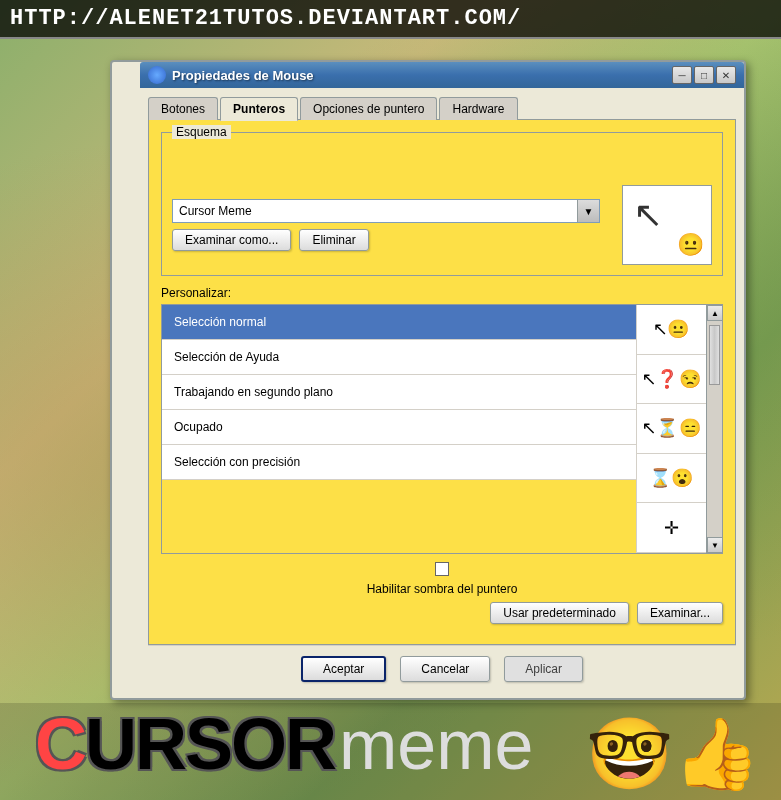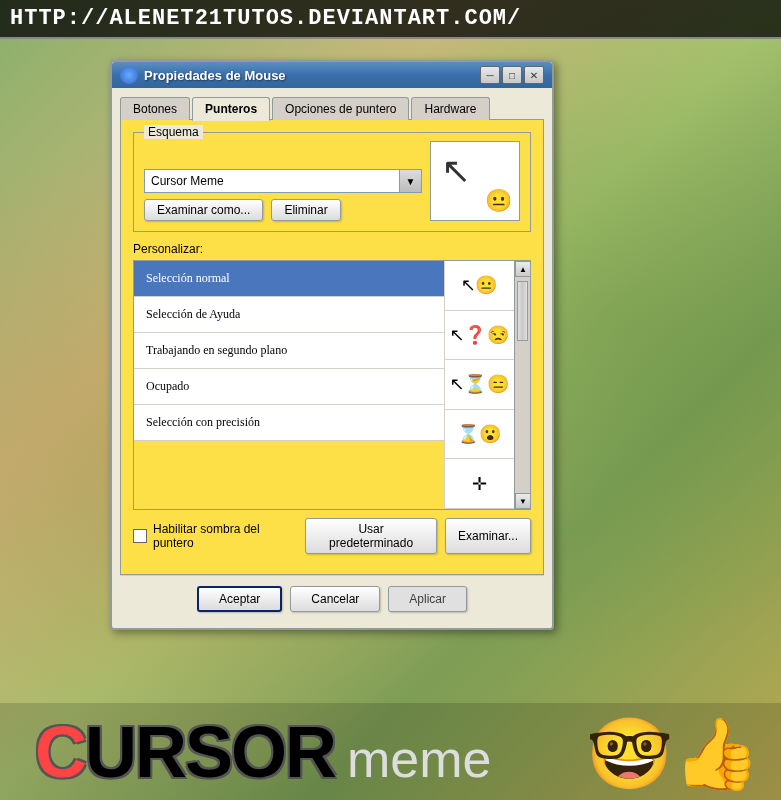--- a/index.html
+++ b/index.html
@@ -43,26 +43,27 @@
       letter-spacing: 1px;
       z-index: 10;
       border-bottom: 2px solid #888;
     }
 
     
     .dialog {
       position: absolute;
       top: 60px;
       left: 110px;
-      width: 444px;
+      width: 636px;
       background: #ECE9D8;
       border: 2px solid #919B9C;
       box-shadow: 3px 3px 8px rgba(0,0,0,0.4);
       z-index: 20;
       border-radius: 4px 4px 4px 4px;
+      padding-left: 28px;
     }
 
     
     .title-bar {
       background: linear-gradient(to bottom, #5B8FBE 0%, #3A6FAD 50%, #336699 100%);
       padding: 4px 8px;
       display: flex;
       align-items: center;
       gap: 6px;
       border-radius: 3px 3px 0 0;
@@ -157,22 +158,23 @@
       top: -8px;
       left: 10px;
       background: #ECE9D8;
       padding: 0 4px;
       font-size: 12px;
     }
 
     
     .esquema-row {
       display: flex;
-      align-items: flex-end;
-      gap: 8px;
+      align-items: center;
+      gap: 22px;
+      margin-top: 44px;
     }
 
     .esquema-left {
       flex: 1;
     }
 
     
     .dropdown {
       display: flex;
       align-items: center;
@@ -263,21 +265,20 @@
       flex: 1;
       overflow: hidden;
     }
 
     .list-item {
       padding: 10px 12px;
       font-size: 12px;
       border-bottom: 1px solid #D4D0C8;
       background: white;
       cursor: pointer;
-      font-family: Liberation Serif, serif;
     }
 
     .list-item.selected {
       background: #4A76BD;
       color: white;
     }
 
     
     .list-icons {
       width: 70px;
@@ -332,20 +333,21 @@
       border: 1px solid #999;
     }
 
     
     .shadow-row {
       display: flex;
       align-items: center;
       gap: 6px;
       margin-top: 8px;
       margin-bottom: 8px;
+      flex-direction: column;
     }
 
     .checkbox {
       width: 14px;
       height: 14px;
       border: 1px solid #666;
       background: white;
       display: flex;
       align-items: center;
       justify-content: center;
@@ -359,21 +361,21 @@
     .right-btns {
       display: flex;
       gap: 8px;
       margin-left: auto;
     }
 
     
     .dialog-footer {
       display: flex;
       justify-content: center;
-      gap: 8px;
+      gap: 14px;
       padding: 10px 8px 8px;
       background: #ECE9D8;
       border-top: 1px solid #D4D0C8;
     }
 
     .footer-btn {
       padding: 4px 20px;
       background: linear-gradient(to bottom, #FFFFFF, #DCDCDC);
       border: 1px solid #919B9C;
       border-radius: 3px;
@@ -393,45 +395,44 @@
 
     
     .bottom-banner {
       position: absolute;
       bottom: 0;
       left: 0;
       right: 0;
       height: 97px;
       background: rgba(0,0,0,0.15);
       display: flex;
-      align-items: center;
       z-index: 10;
       overflow: hidden;
     }
 
     .cursor-text {
       font-family: Impact, 'Arial Black', sans-serif;
       font-size: 72px;
       font-weight: 900;
       color: black;
       text-shadow: -2px -2px 0 #555, 2px -2px 0 #555, -2px 2px 0 #555, 2px 2px 0 #555;
       letter-spacing: -2px;
       padding-left: 20px;
     }
 
     .cursor-text span.cursor-c {
       color: #FF4444;
     }
 
     .meme-text {
       font-family: 'Segoe UI', sans-serif;
-      font-size: 52px;
+      font-size: 70px;
       font-weight: 300;
       color: #DDD;
-      margin-left: 12px;
+      margin-left: 4px;
     }
 
     .meme-face {
       position: absolute;
       right: 20px;
       bottom: 5px;
       font-size: 70px;
     }
   </style>
 </head>

